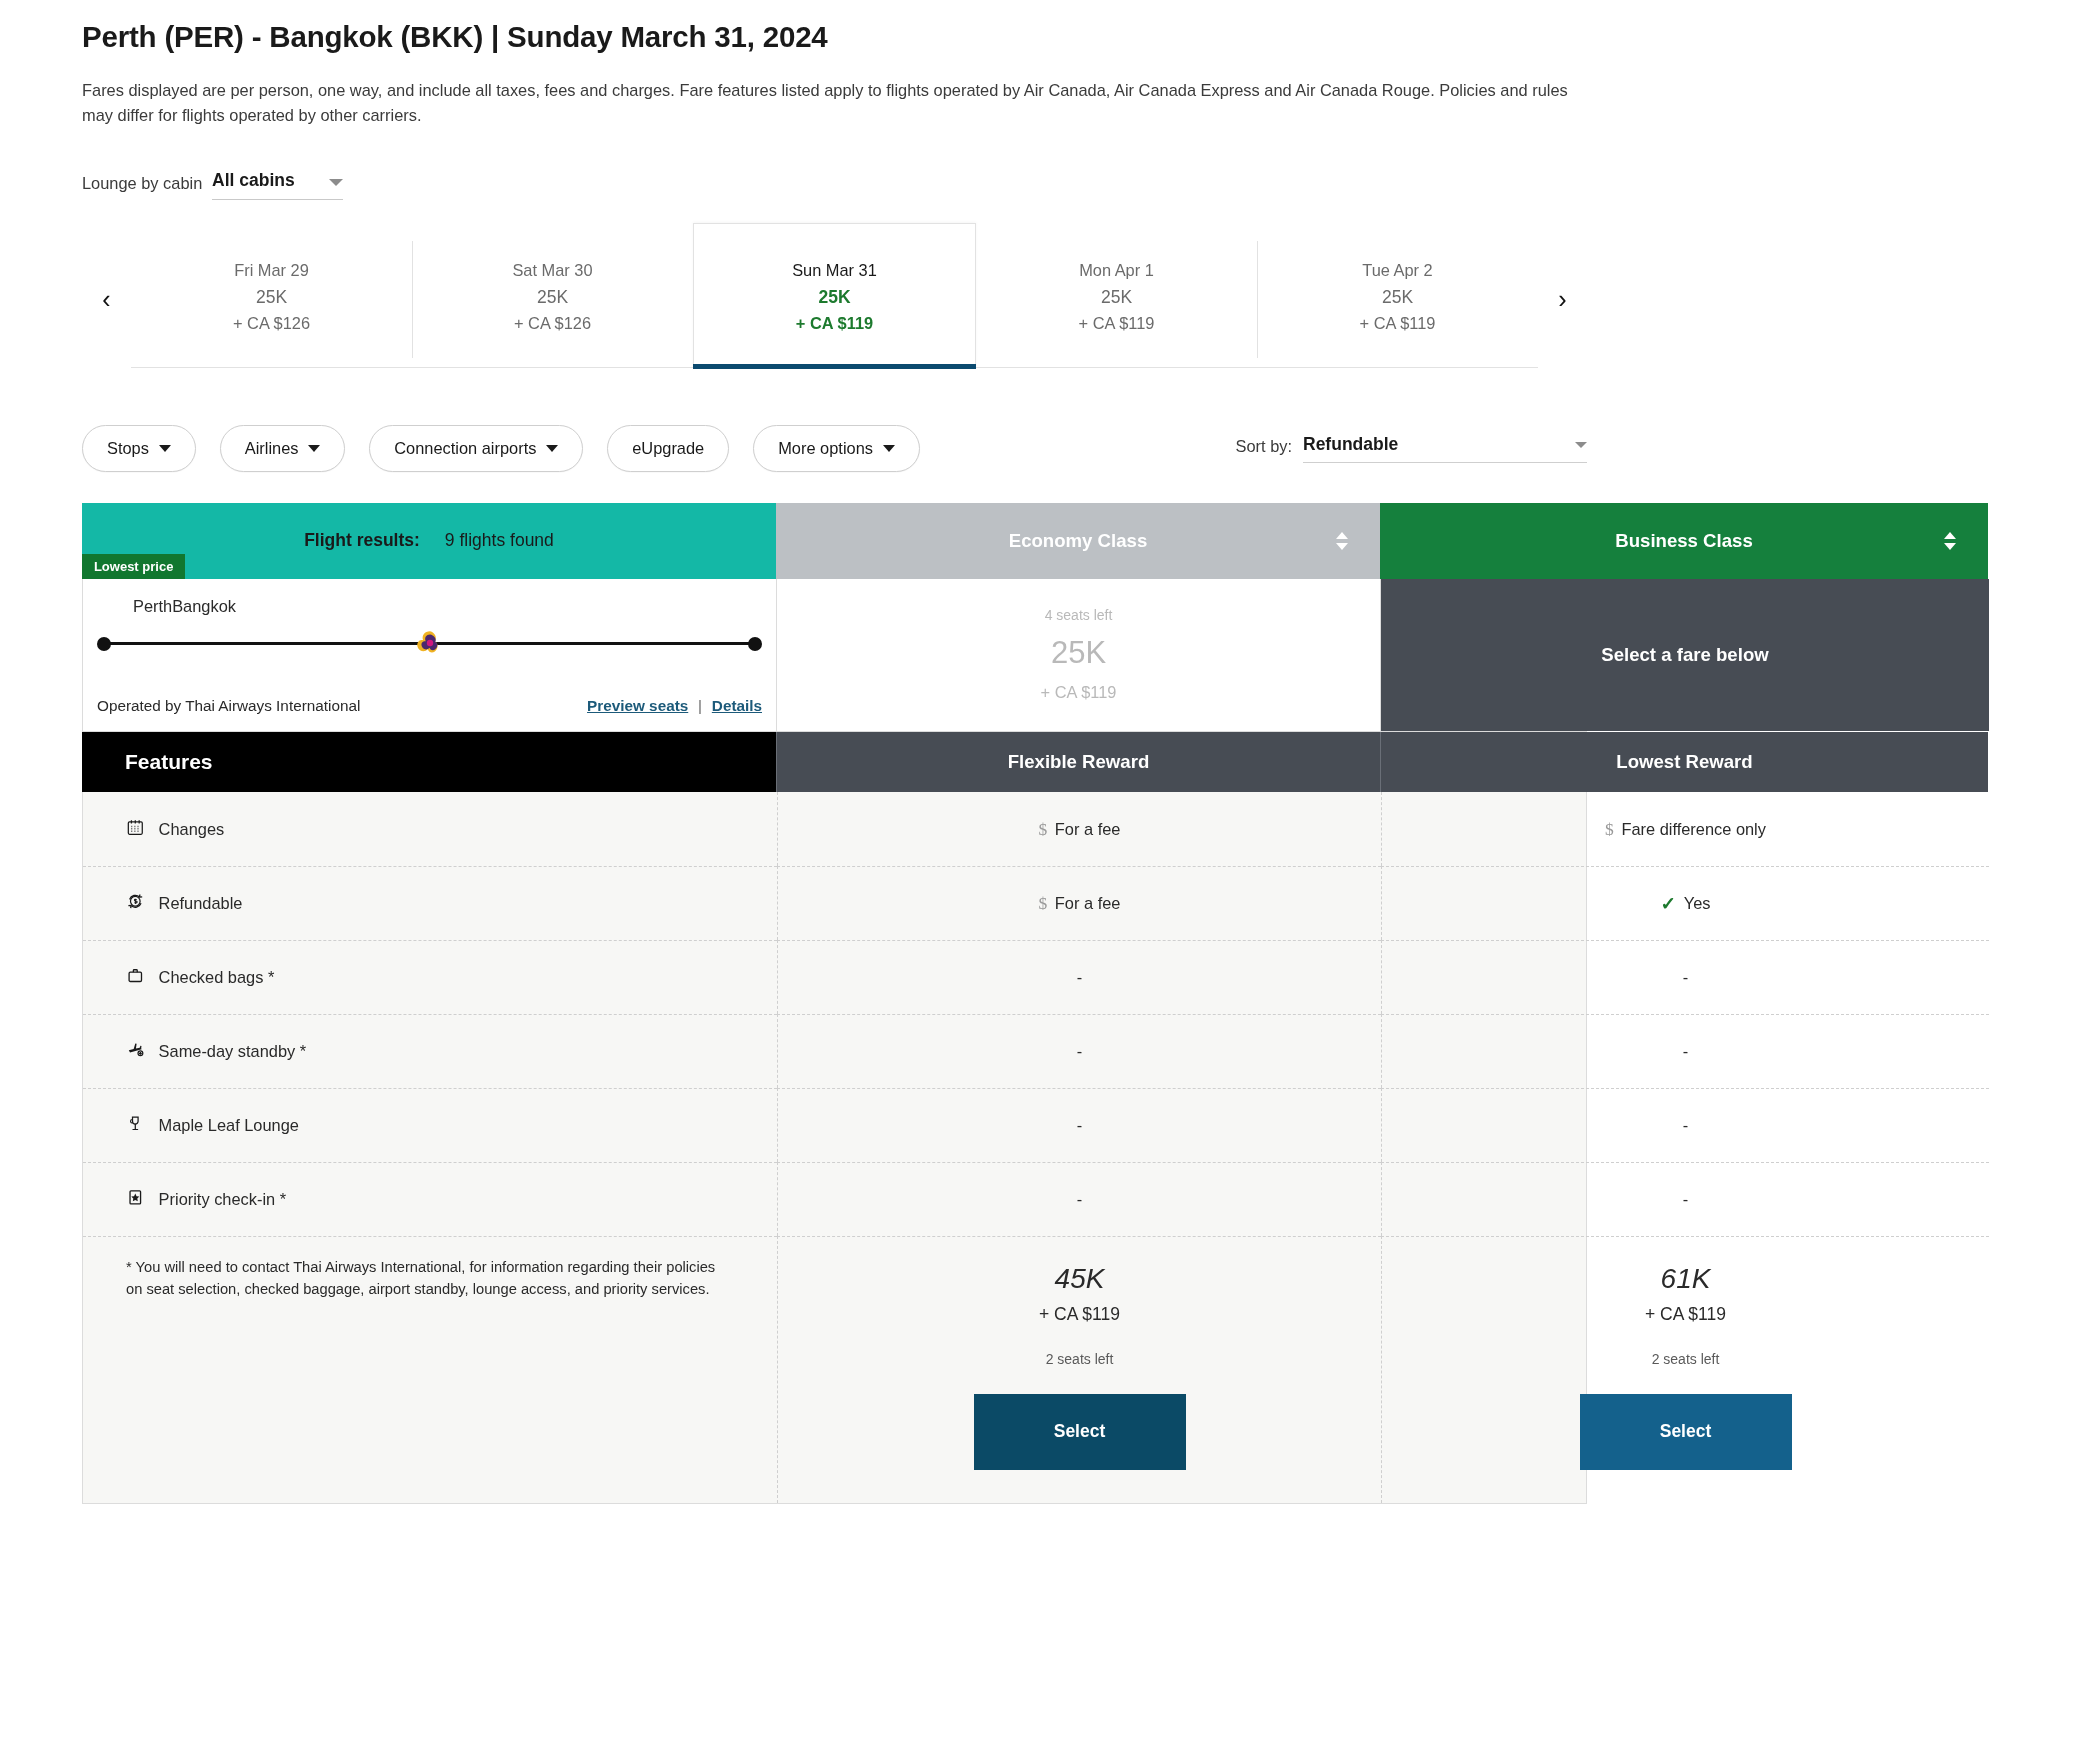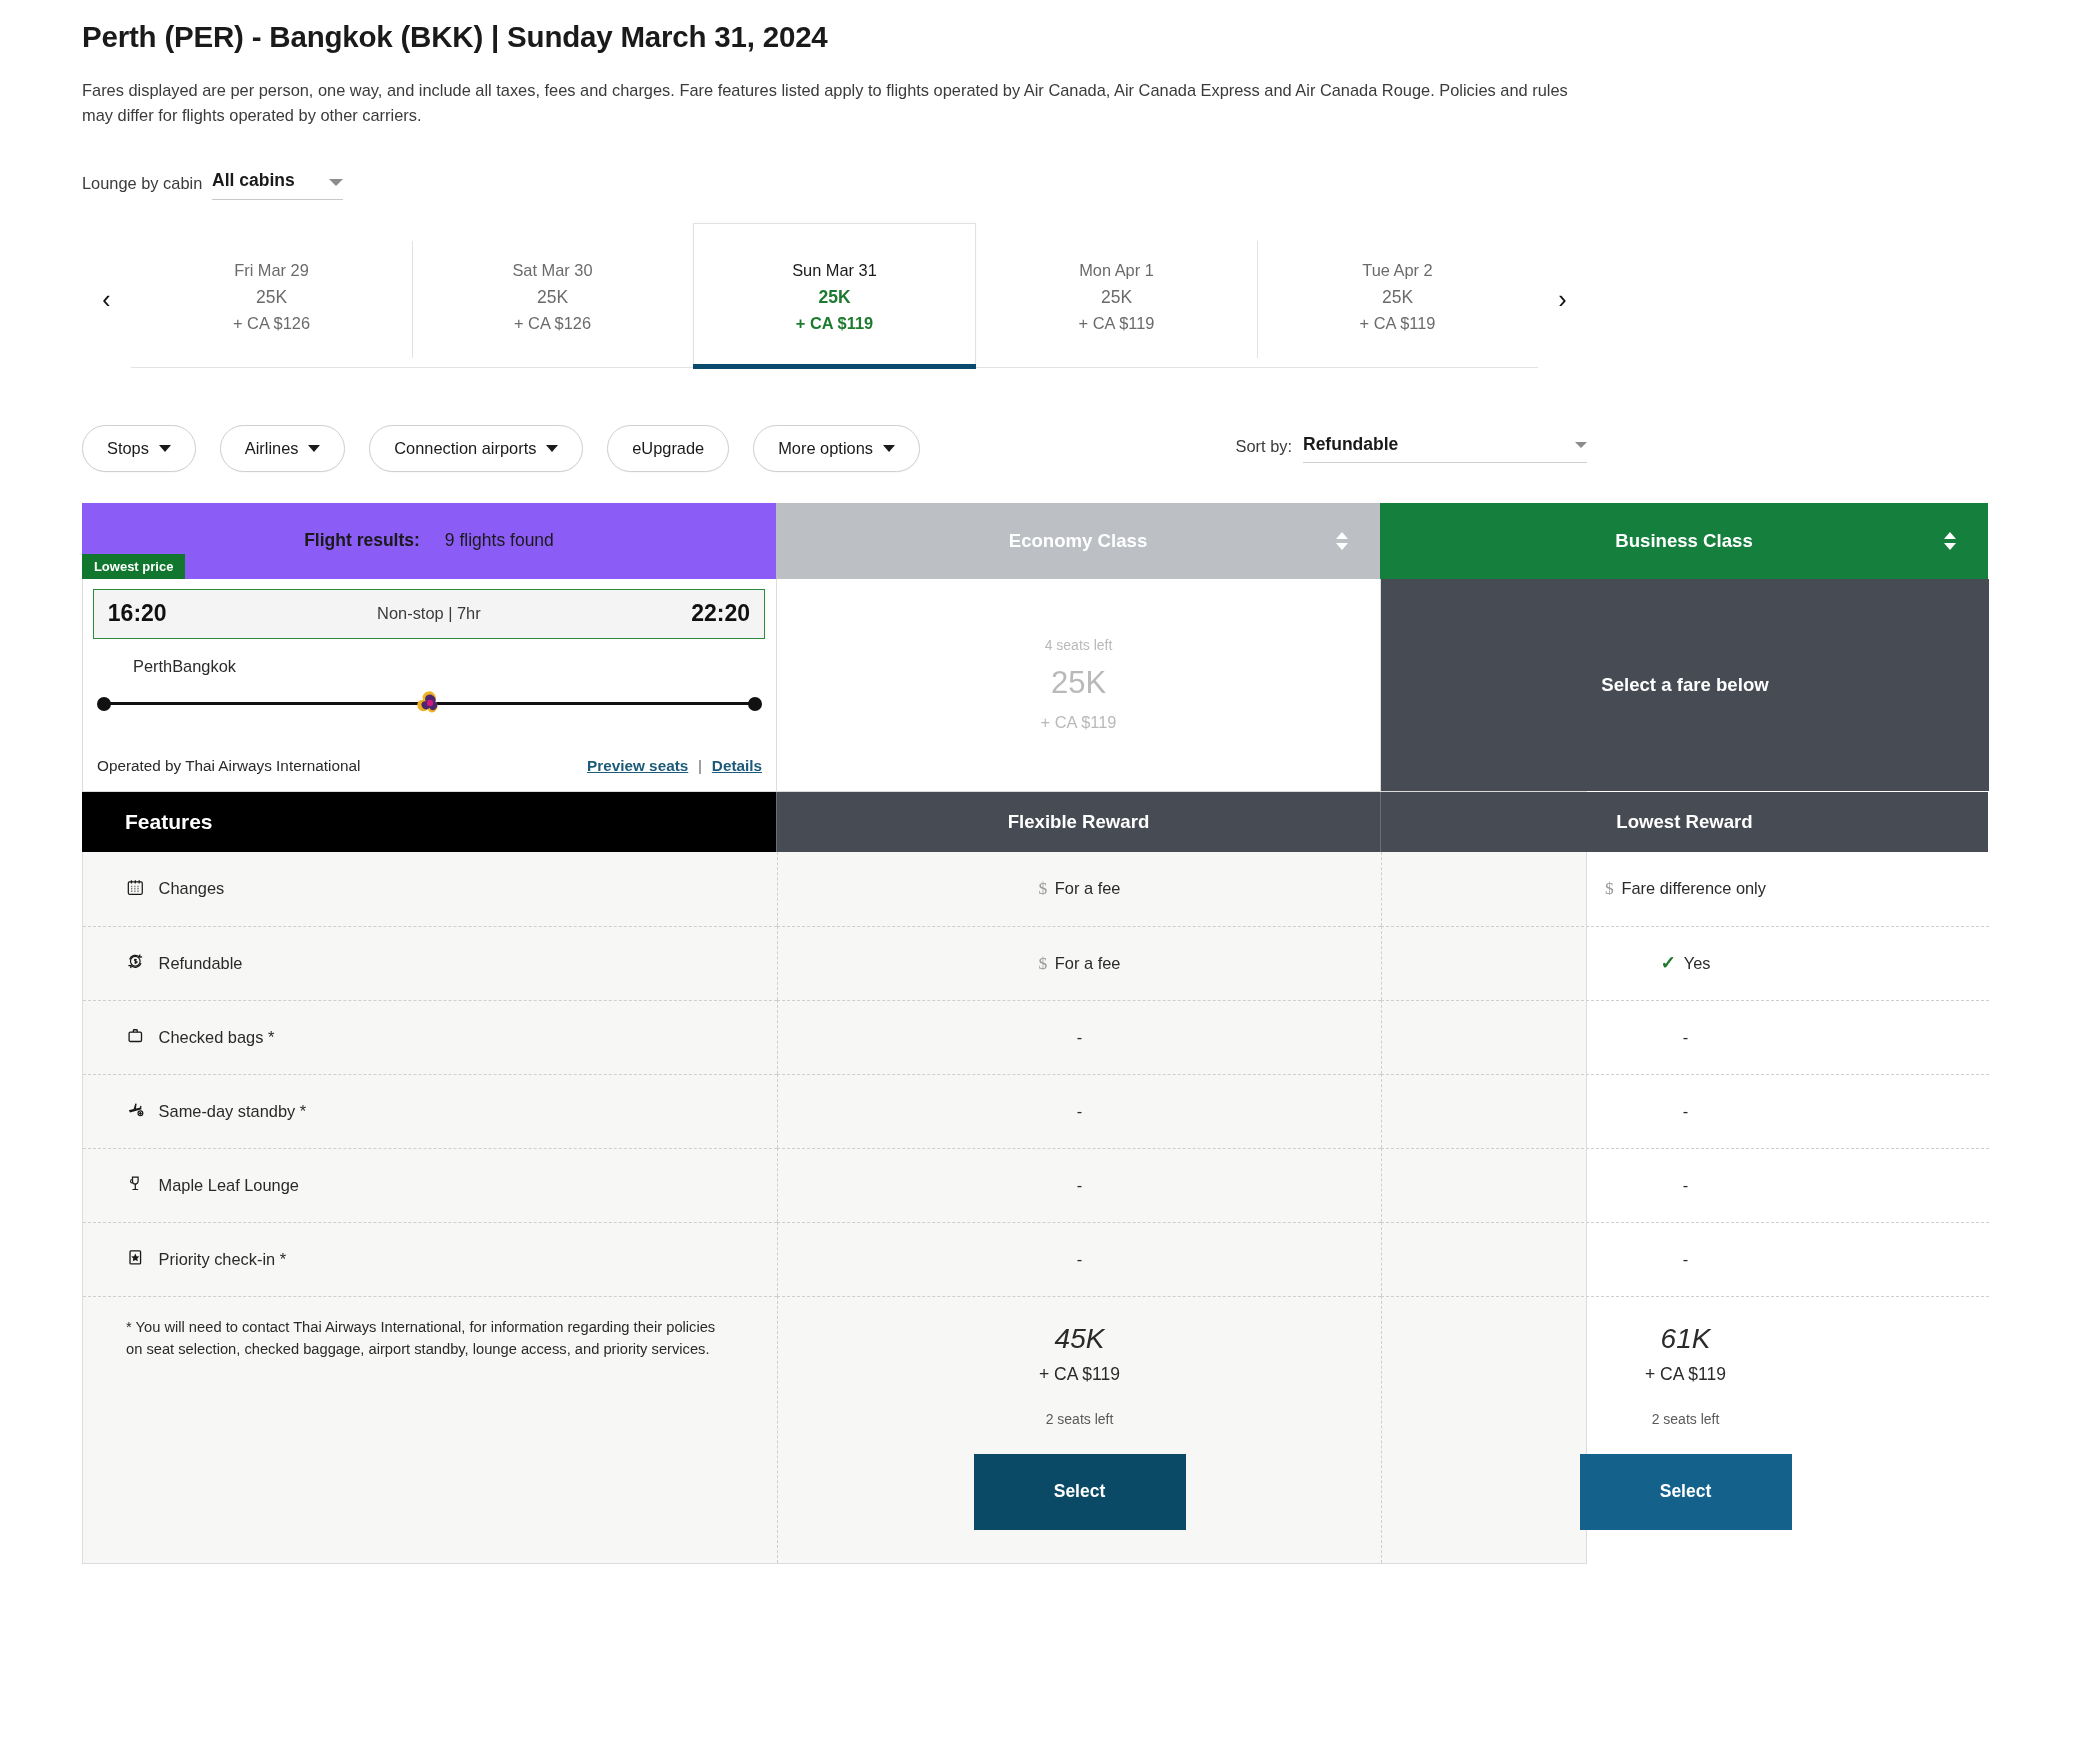--- a/index.html
+++ b/index.html
@@ -116,21 +116,21 @@
   .caret-sm {
     width: 0; height: 0; margin-bottom: 6.6px;
     border-left: 6px solid transparent; border-right: 6px solid transparent;
     border-top: 6.6px solid #8c8c8c;
   }
 
   
   .tbl { margin: 31px 82px 0 82px; }
   .reshead { display: grid; grid-template-columns: 694px 604px 608px; height: 76px; }
   .res-left {
-    background: #8b5cf6; display: flex; align-items: center; justify-content: center;
+    background: #14b8a6; display: flex; align-items: center; justify-content: center;
     font-size: 17.5px; color: #1a1a1a; gap: 25px;
   }
   .res-left b { font-weight: bold; }
   .res-eco, .res-biz {
     display: flex; align-items: center; justify-content: center;
     position: relative; font-size: 18.6px; font-weight: bold; color: #fff;
     cursor: pointer;
   }
   .res-eco { background: #bcc0c4; }
   .res-biz { background: #15803d; }
@@ -361,25 +361,20 @@
             <i class="dn"></i>
           </span>
       </div>
     </div>
 
     <div class="card">
       <div class="lowest-tag">Lowest price</div>
       <div class="cardgrid">
 
         <div class="flightpane">
-          <div class="timesrow">
-            <span class="tm">16:20</span>
-            <span class="tmid">Non-stop | 7hr</span>
-            <span class="tm">22:20</span>
-          </div>
 
           <div class="routewrap">
             <div class="routelbl">
               <span>Perth</span>
               <span>Bangkok</span>
             </div>
             <div class="routeline">
               <span class="bar"></span>
               <span class="dotL"></span>
               <span class="dotR"></span>

